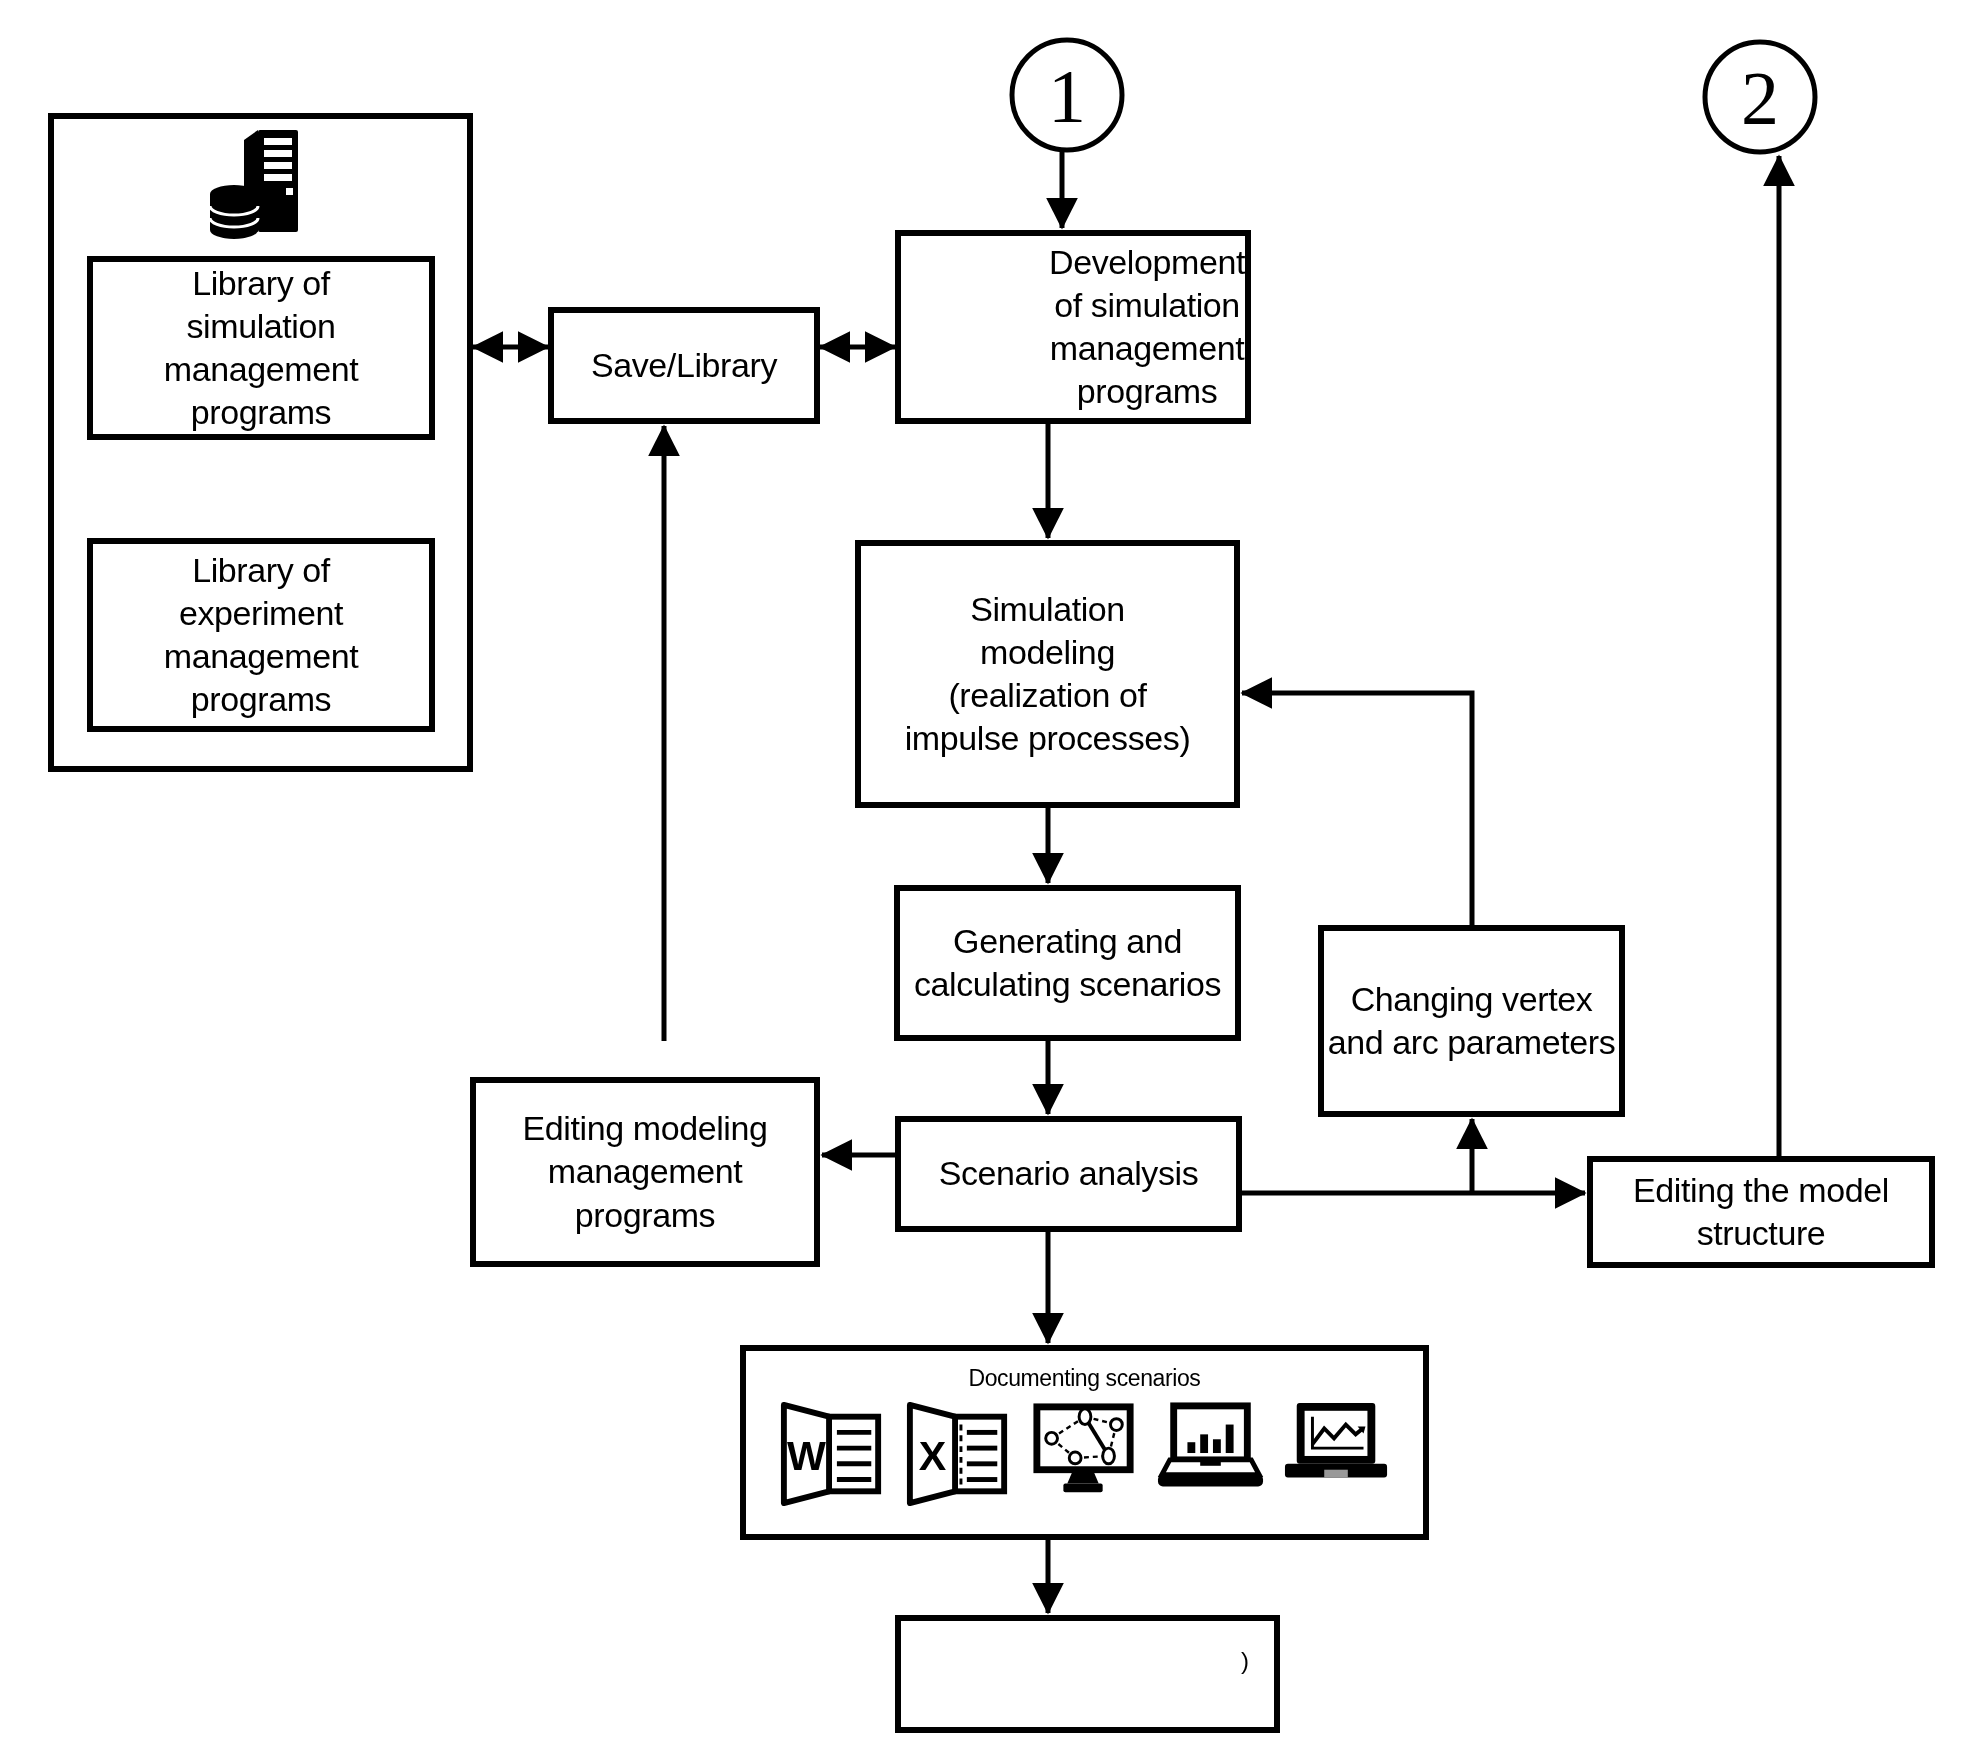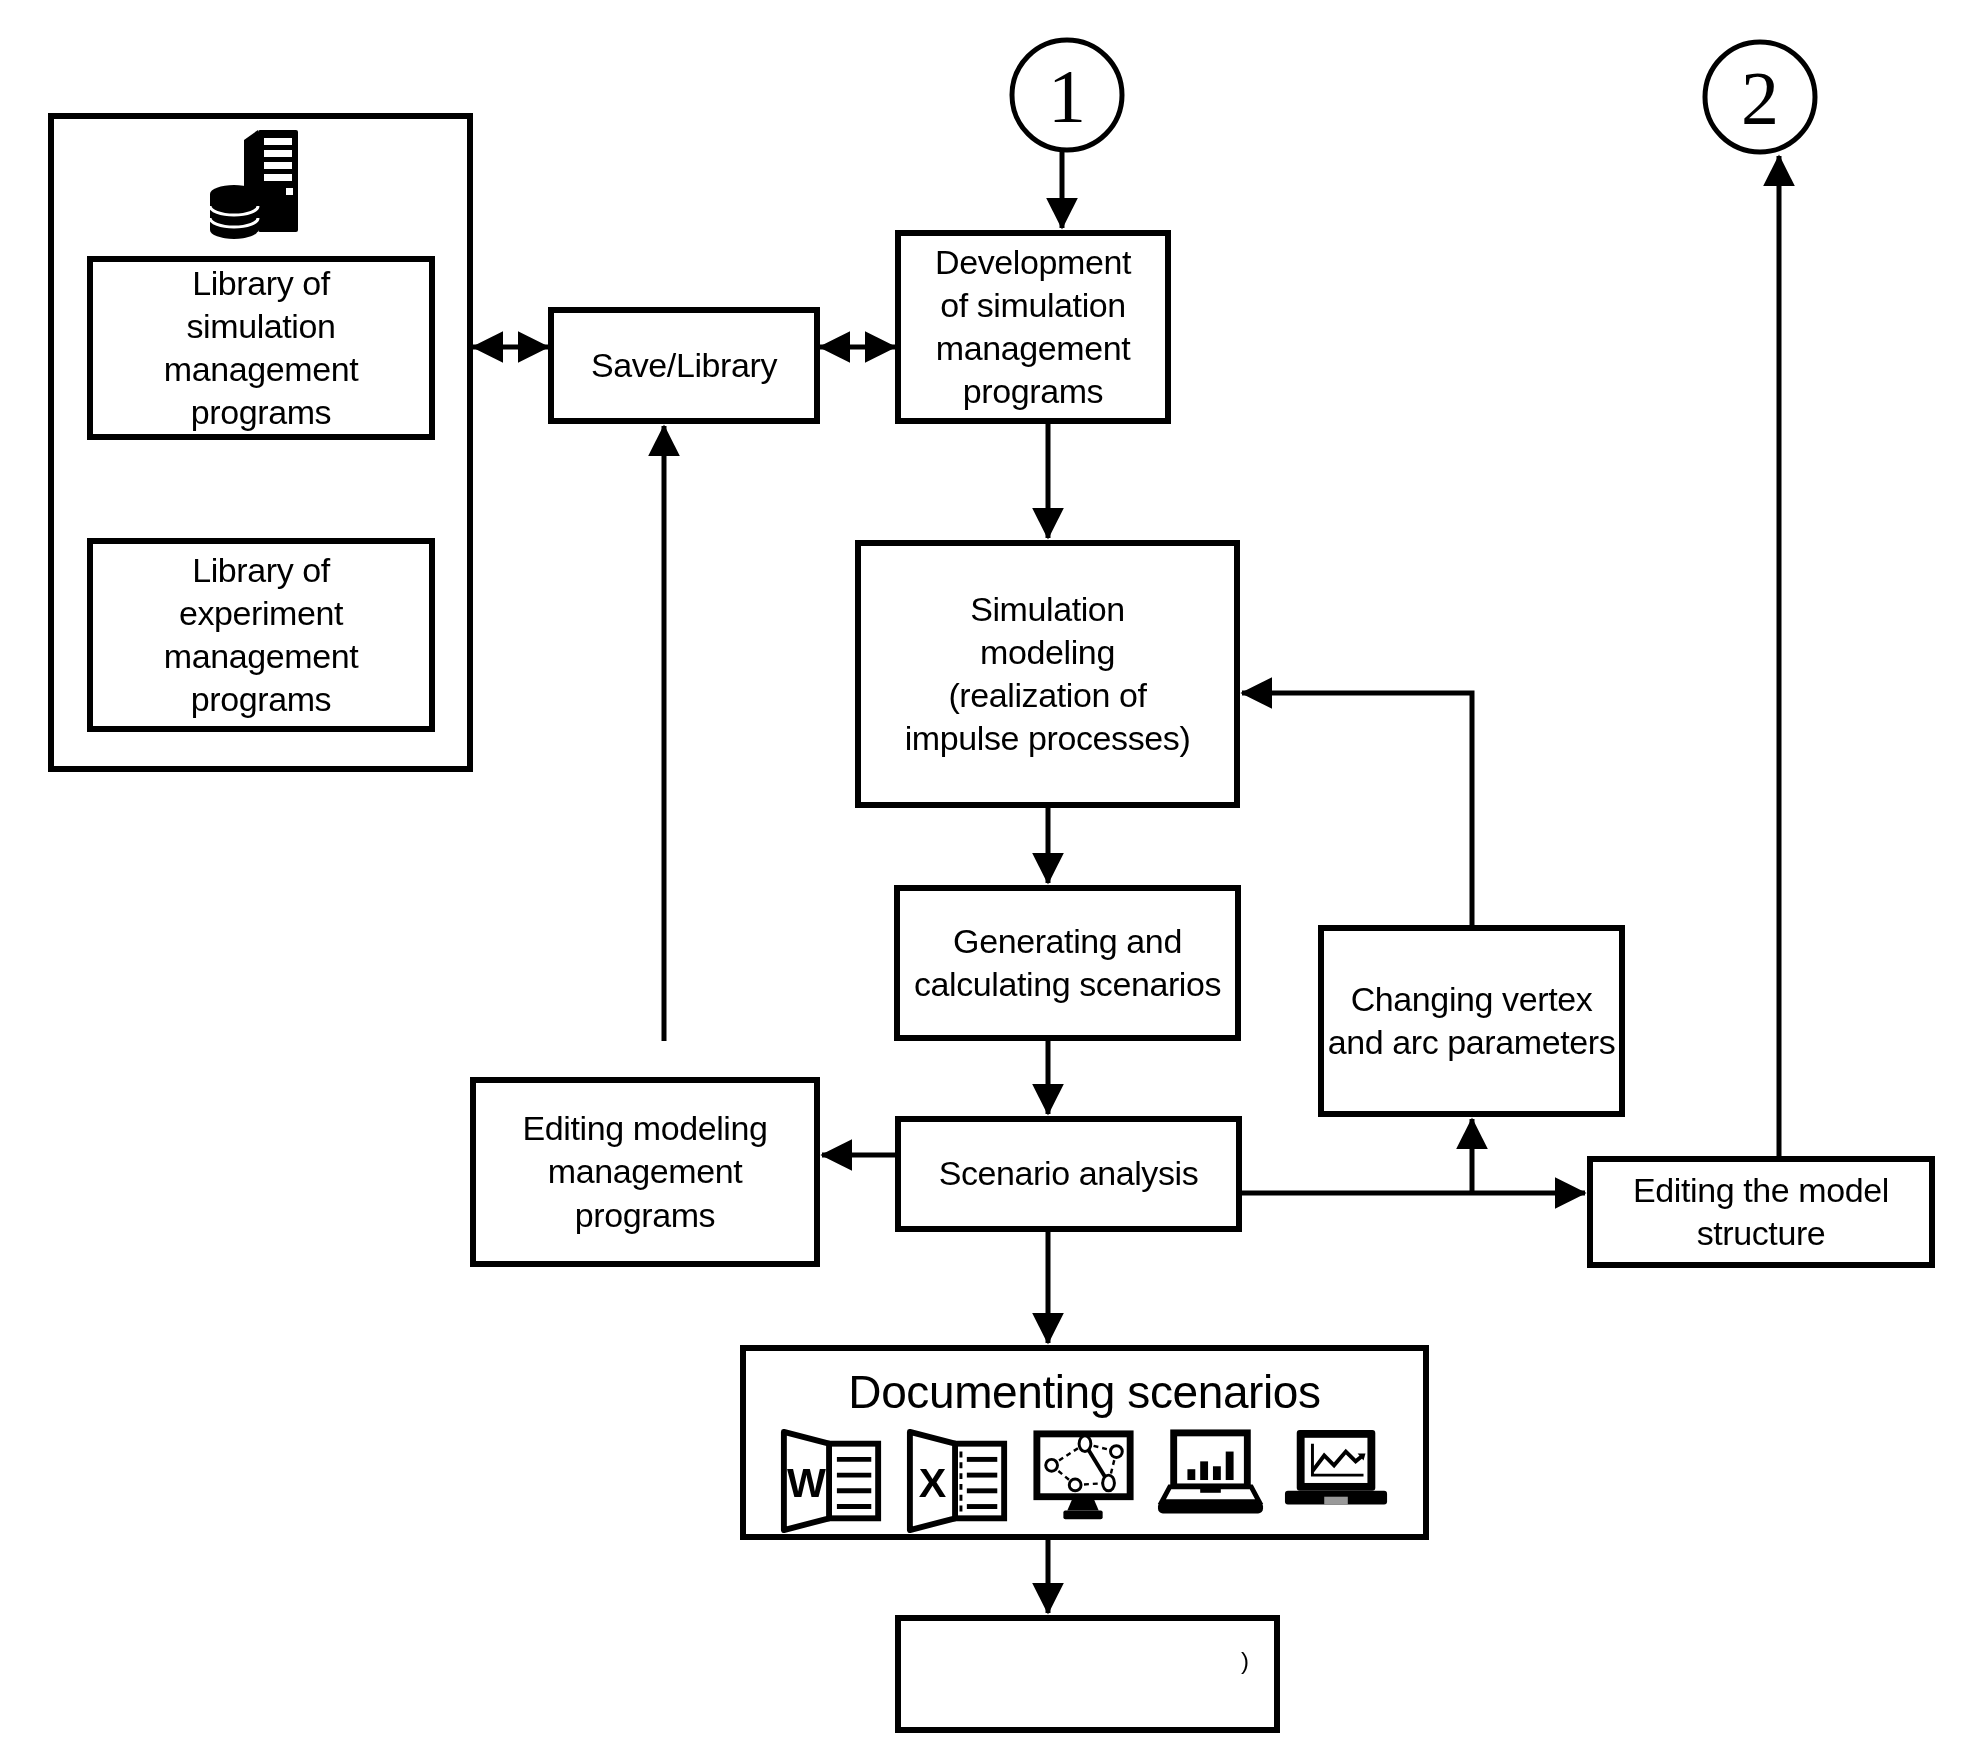--- a/index.html
+++ b/index.html
@@ -9,21 +9,21 @@
   }
   .node{
     position:absolute;background:#fff;border:6px solid #000;box-sizing:border-box;
     display:flex;align-items:center;justify-content:center;text-align:center;z-index:2;
   }
   .node .lbl{
     white-space:pre-line;font-size:34px;line-height:1.27;letter-spacing:-0.4px;color:#000;
   }
   .container-box{z-index:1;}
   .doc-box{flex-direction:column;justify-content:flex-start;padding-top:14px;}
-  .doc-title{font-size:46px;letter-spacing:-0.4px;margin-bottom:10px;}
+  .doc-title{font-size:23px;letter-spacing:-0.4px;margin-bottom:10px;}
   .icon-row{
     width:100%;display:flex;justify-content:space-evenly;align-items:center;
     padding:0 14px;box-sizing:border-box;
   }
   .stray{
     position:absolute;left:340px;top:28px;font-size:24px;color:#000;line-height:1;
   }
   svg.overlay{
     position:absolute;left:0;top:0;z-index:3;pointer-events:none;
   }
@@ -64,21 +64,21 @@
     <span class="lbl">Library of
 experiment
 management
 programs</span>
   </div>
 
   <div class="node" style="left:548px;top:307px;width:272px;height:117px;">
     <span class="lbl">Save/Library</span>
   </div>
 
-  <div class="node" style="left:895px;top:230px;width:276px;height:194px;">
+  <div class="node" style="left:895px;top:230px;width:356px;height:194px;justify-content:flex-end;">
     <span class="lbl">Development
 of simulation
 management
 programs</span>
   </div>
 
   <div class="node" style="left:855px;top:540px;width:385px;height:268px;">
     <span class="lbl">Simulation
 modeling
 (realization of

